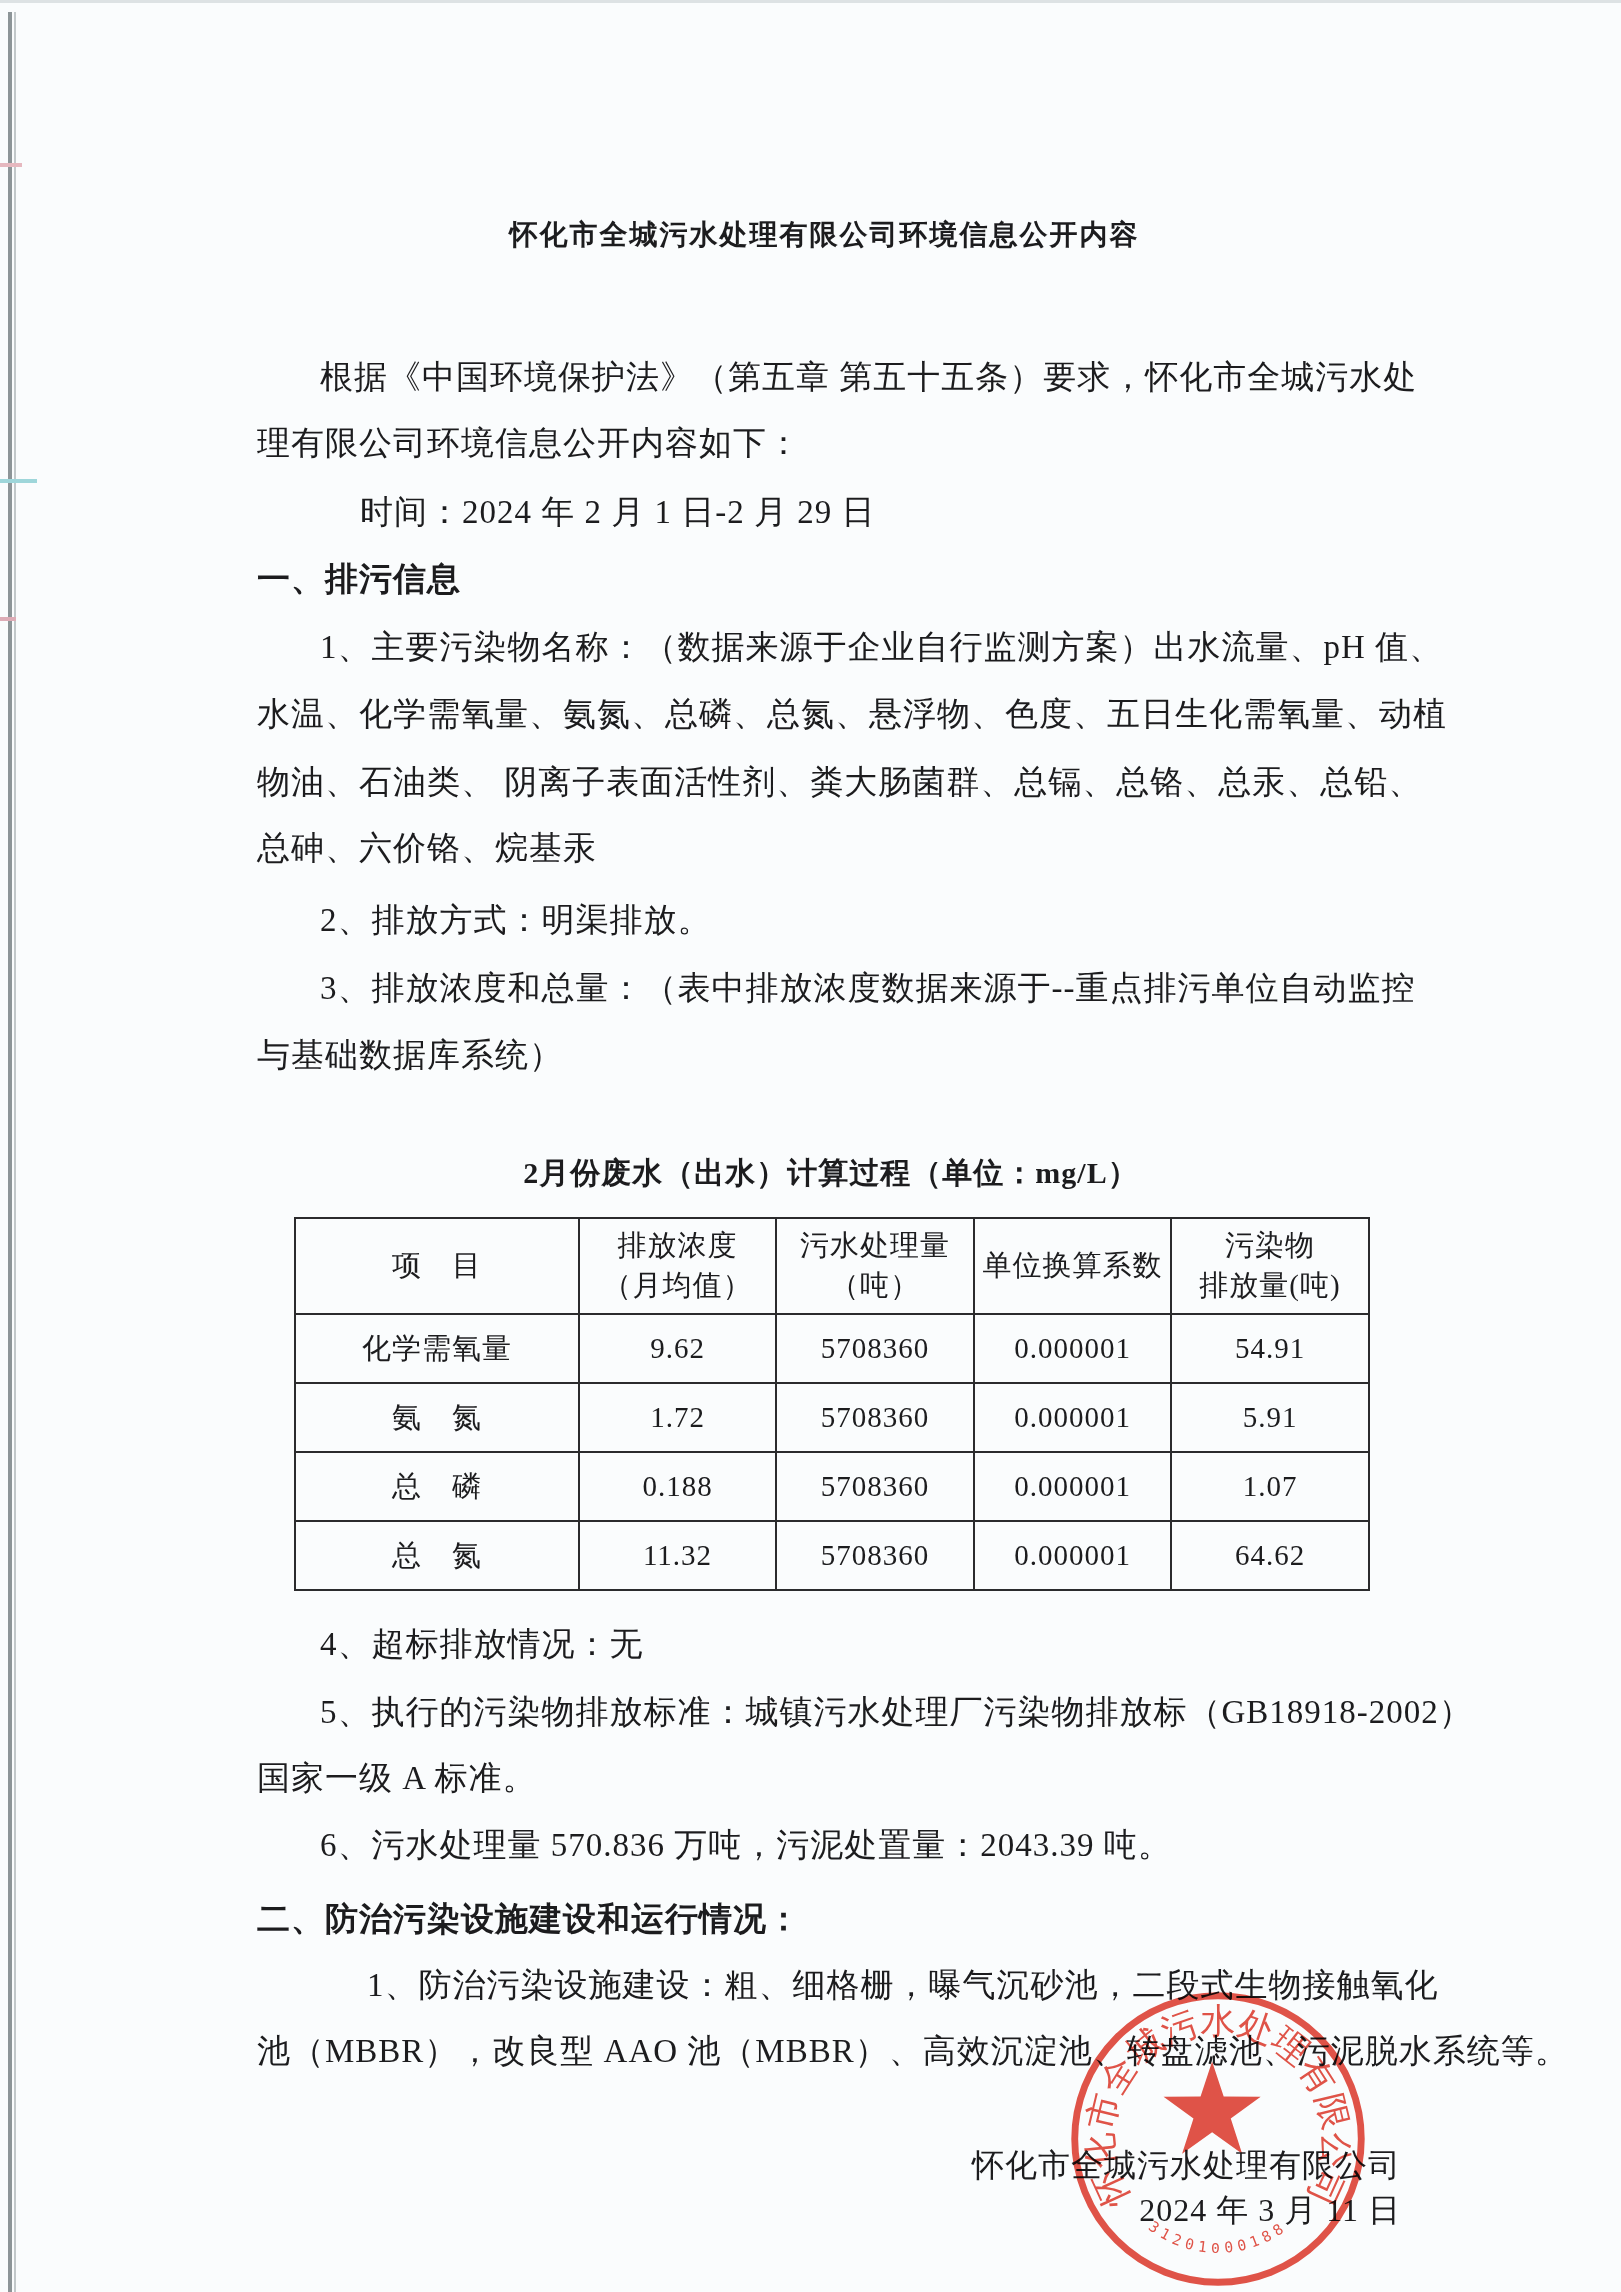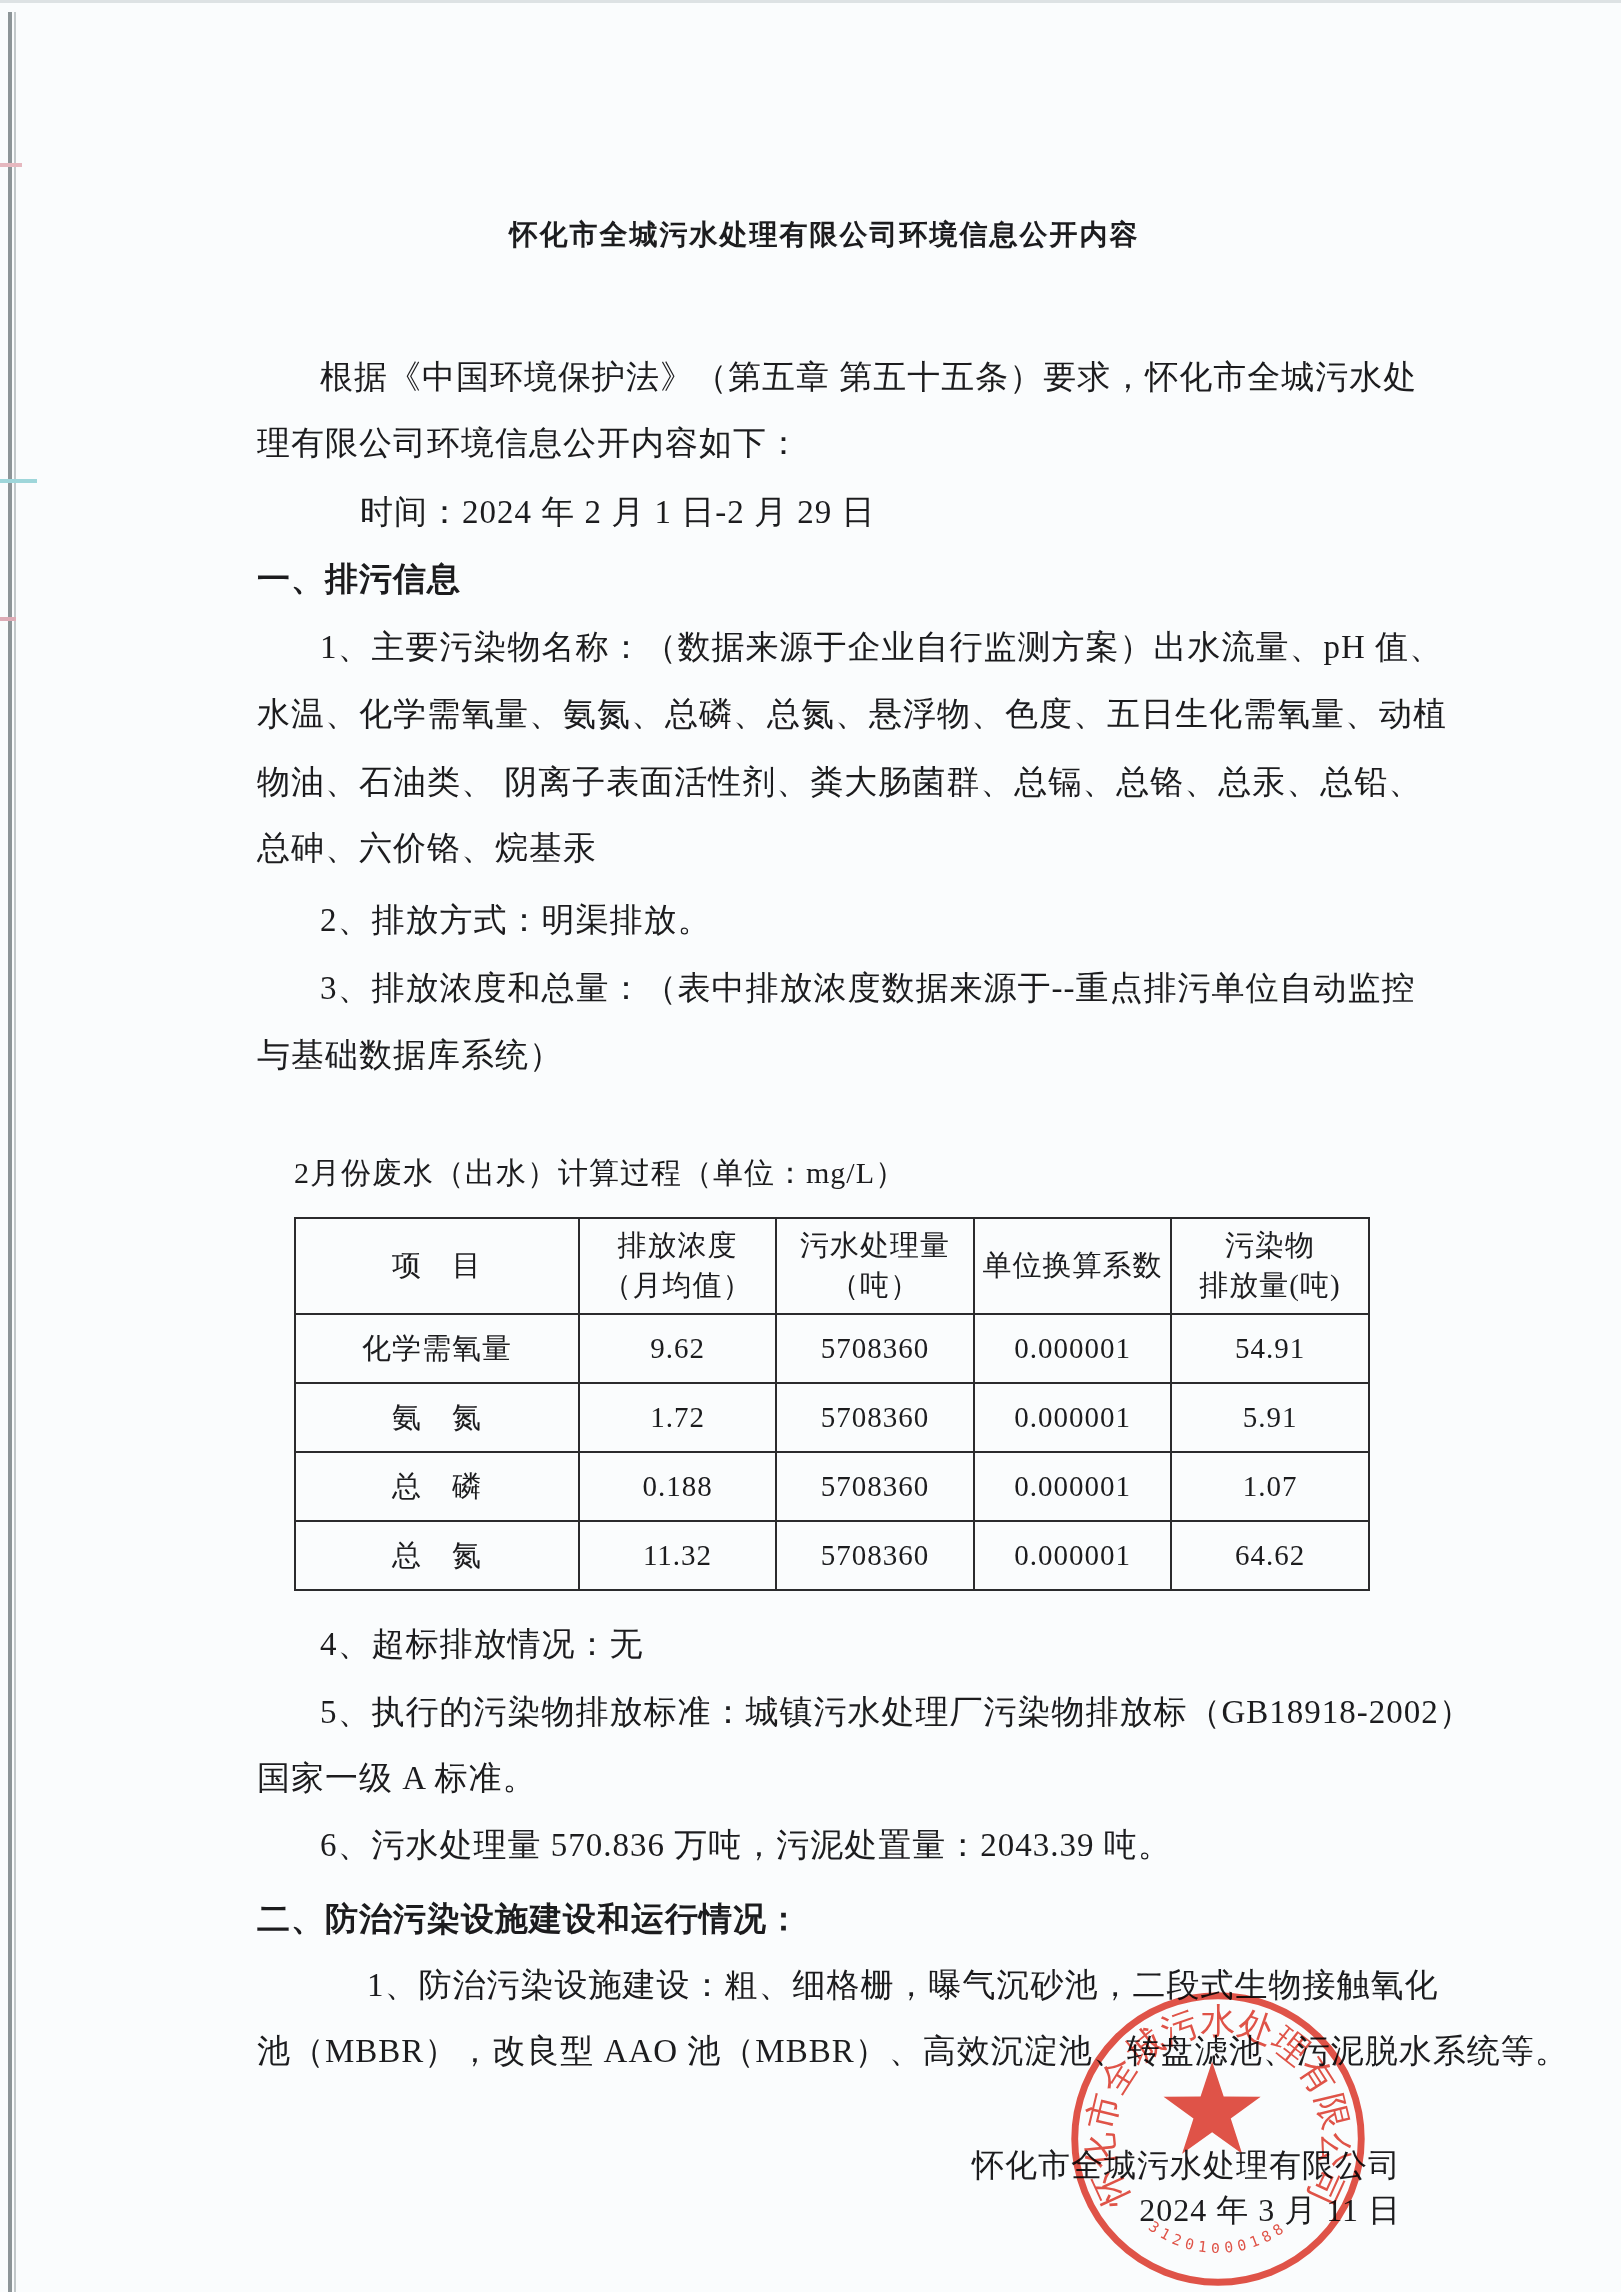--- a/index.html
+++ b/index.html
@@ -36,22 +36,22 @@
   .doc-title{
     position:absolute;
     left:257px;top:216px;width:1135px;
     text-align:center;
     font-size:28px;font-weight:bold;letter-spacing:2px;
     white-space:nowrap;
   }
   .table-title{
     position:absolute;
     left:294px;top:1153px;width:1074px;
-    text-align:left;
-    font-size:30px;font-weight:normal;letter-spacing:1px;
+    text-align:center;
+    font-size:30px;font-weight:bold;letter-spacing:1px;
     white-space:nowrap;
   }
   table.ptable{
     position:absolute;left:294px;top:1217px;
     width:1074px;height:370px;
     border-collapse:collapse;table-layout:fixed;
   }
   table.ptable th,table.ptable td{
     border:2px solid #2b2b2d;
     text-align:center;vertical-align:middle;

